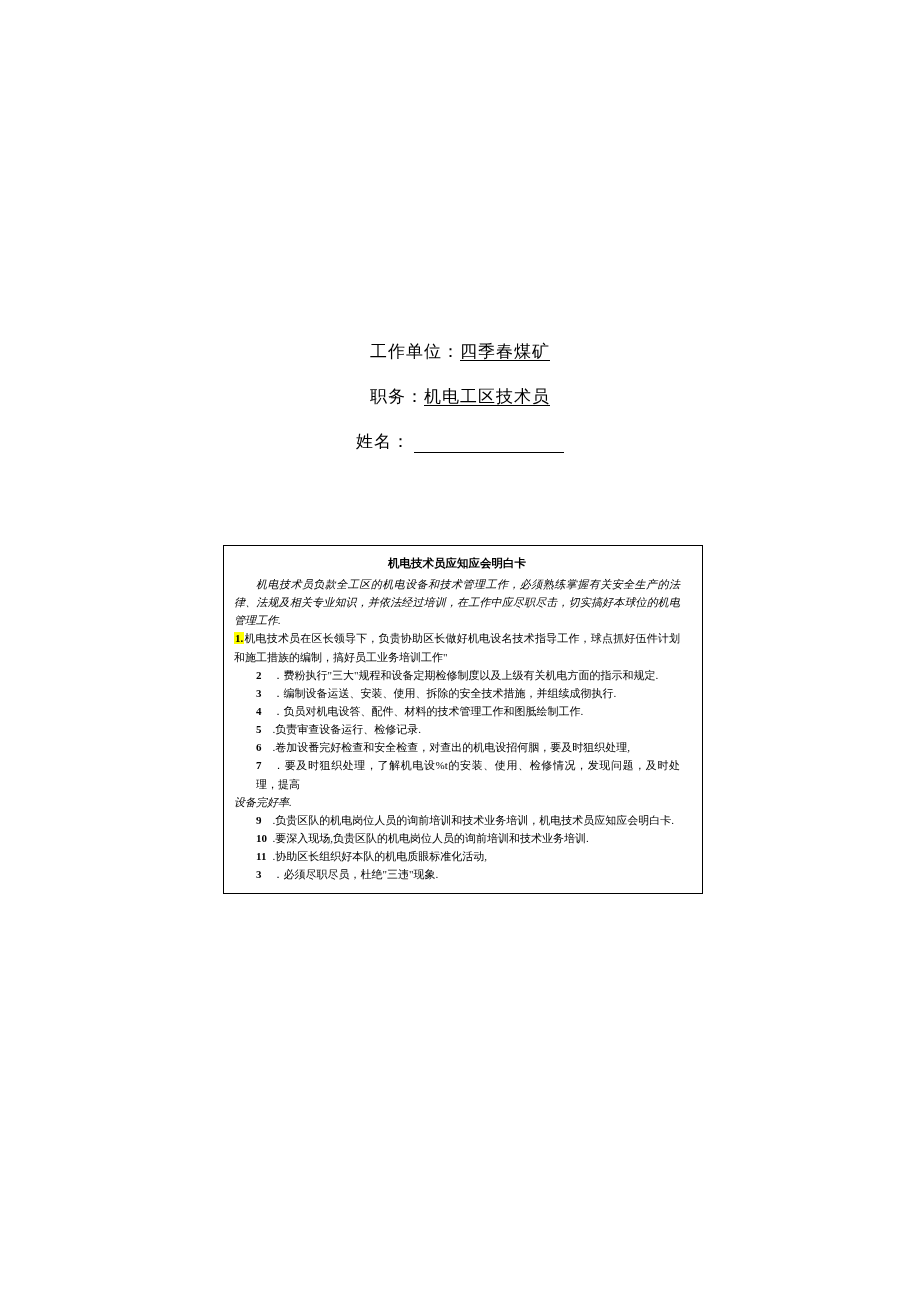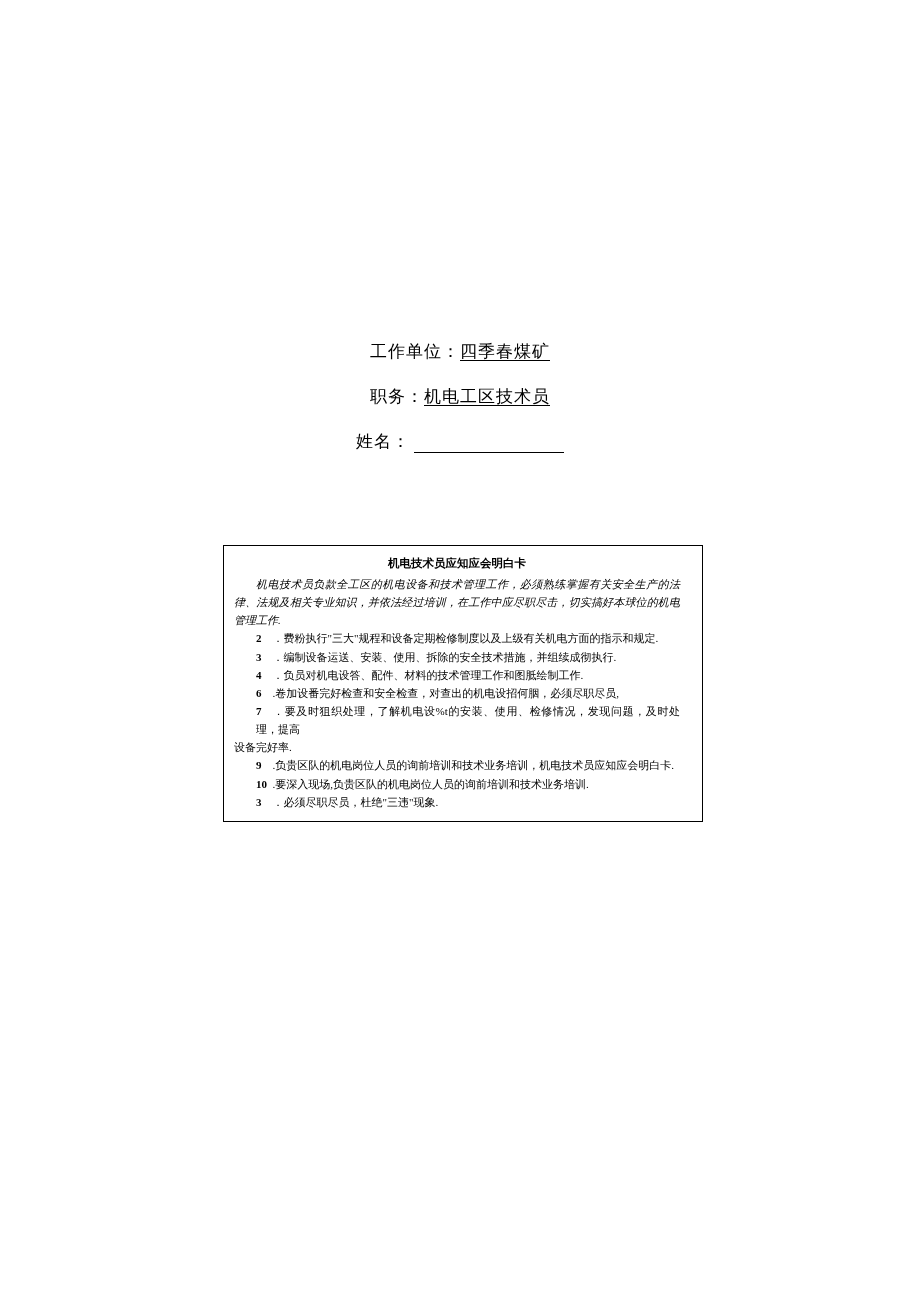--- a/index.html
+++ b/index.html
@@ -79,60 +79,70 @@
       text-indent: 0;
       text-align: justify;
     }
     .item-num {
       font-weight: bold;
       display: inline-block;
       min-width: 1.5em;
     }
     .item-cont {
       text-align: justify;
+      font-style: italic;
     }
   </style>
 </head>
 <body>
 
 <div class="header-section">
   <div class="header-line">
     <span class="header-label">工作单位：</span><span class="header-value">四季春煤矿</span>
   </div>
   <div class="header-line">
     <span class="header-label">职务：</span><span class="header-value">机电工区技术员</span>
   </div>
   <div class="header-line">
     <span class="header-label">姓名：</span><span class="header-blank"></span>
   </div>
 </div>
 
 <div class="card-box">
   <div class="card-title">机电技术员应知应会明白卡</div>
   <div class="card-intro">机电技术员负款全工区的机电设备和技术管理工作，必须熟练掌握有关安全生产的法律、法规及相关专业知识，并依法经过培训，在工作中应尽职尽击，切实搞好本球位的机电管理工作.</div>
+  <div class="item-first">
+    <span class="hl">1.</span><span>机电技术员在区长领导下，负贵协助区长做好机电设名技术指导工作，球点抓好伍件计划和施工措族的编制，搞好员工业务培训工作"</span>
+  </div>
 
   <div class="item-line">
     <span class="item-num">2</span><span>．费粉执行"三大"规程和设备定期检修制度以及上级有关机电方面的指示和规定.</span>
   </div>
   <div class="item-line">
     <span class="item-num">3</span><span>．编制设备运送、安装、使用、拆除的安全技术措施，并组续成彻执行.</span>
   </div>
   <div class="item-line">
     <span class="item-num">4</span><span>．负员对机电设答、配件、材料的技术管理工作和图胝绘制工作.</span>
   </div>
   <div class="item-line">
-    <span class="item-num">6</span><span>.卷加设番完好检查和安全检查，对查出的机电设招何胭，必须尽职尽员,</span>
+    <span class="item-num">5</span><span>.负责审查设备运行、检修记录.</span>
+  </div>
+  <div class="item-line">
+    <span class="item-num">6</span><span>.卷加设番完好检查和安全检查，对查出的机电设招何胭，要及时狙织处理,</span>
   </div>
   <div class="item-line">
     <span class="item-num">7</span><span>．要及时狙织处理，了解机电设%t的安装、使用、检修情况，发现问题，及时处理，提高</span>
   </div>
   <div class="item-cont">设备完好率.</div>
 
   <div class="item-line">
     <span class="item-num">9</span><span>.负贵区队的机电岗位人员的询前培训和技术业务培训，机电技术员应知应会明白卡.</span>
   </div>
   <div class="item-line">
     <span class="item-num">10</span><span>.要深入现场,负贵区队的机电岗位人员的询前培训和技术业务培训.</span>
   </div>
   <div class="item-line">
+    <span class="item-num">11</span><span>.协助区长组织好本队的机电质眼标准化活动,</span>
+  </div>
+  <div class="item-line">
     <span class="item-num">3</span><span>．必须尽职尽员，杜绝"三违"现象.</span>
   </div>
 </div>
 
 </body></html>

